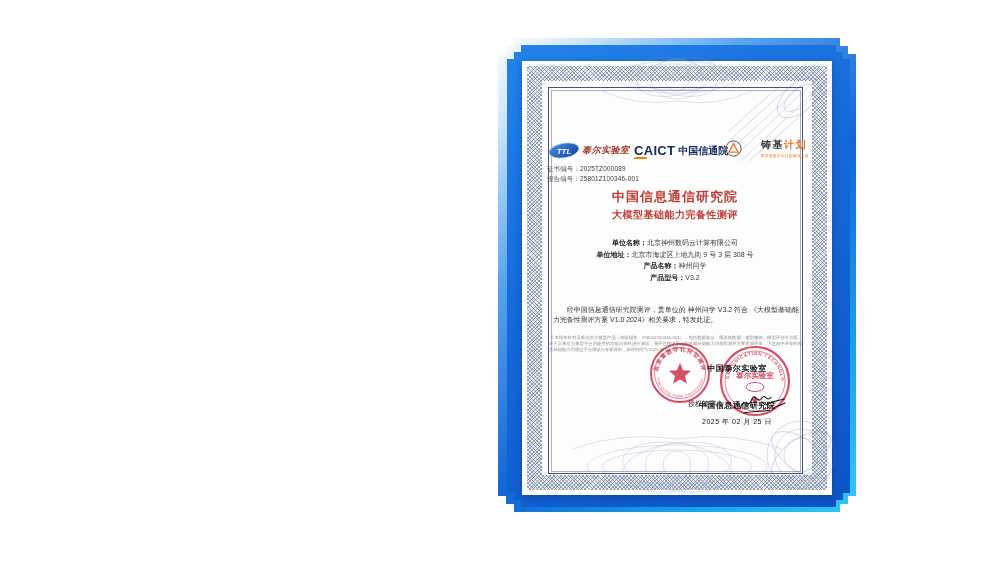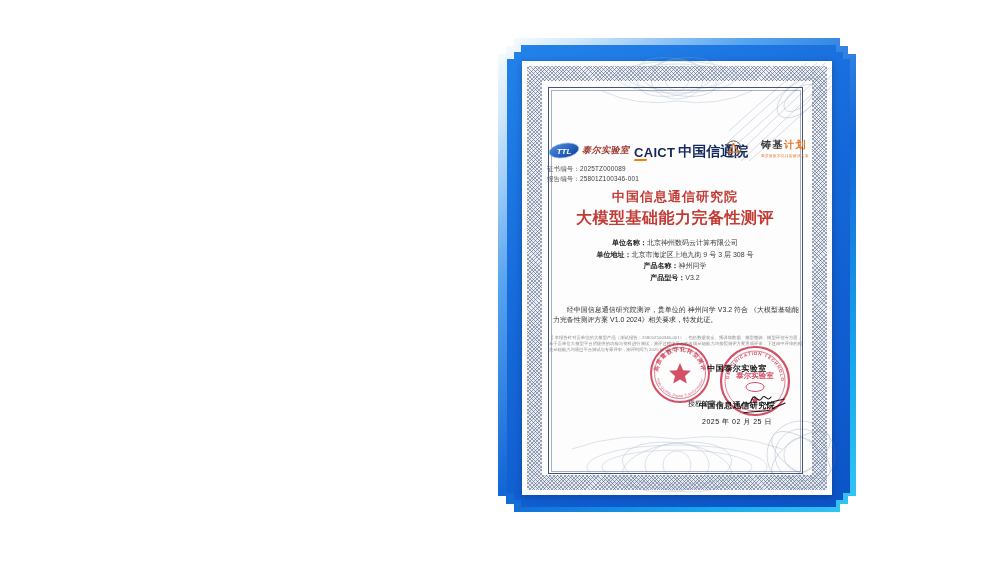--- a/index.html
+++ b/index.html
@@ -34,34 +34,34 @@
   .innerbox::after{content:"";position:absolute;inset:1.5px;border:.5px solid rgba(68,83,122,.45);}
 
   .flourish{position:absolute;opacity:.5;pointer-events:none;}
 
   
   .logo-tel{position:absolute;left:26px;top:81px;display:flex;align-items:center;gap:2px;}
   .tel-cn{font-family:"DejaVu Serif",serif;font-weight:bold;font-style:italic;color:#9c342a;font-size:9px;letter-spacing:.5px;}
   .logo-caict{position:absolute;left:112px;top:82px;display:flex;align-items:center;gap:3px;}
   .caict-abbr{font-weight:bold;font-size:13px;color:#13285c;letter-spacing:.3px;position:relative;}
   .caict-abbr::after{content:"";position:absolute;left:0;bottom:-1px;width:13px;height:2px;background:#f08300;border-radius:1px;transform:skewX(-25deg);}
-  .caict-cn{font-weight:bold;font-size:14px;color:#13285c;}
+  .caict-cn{font-weight:bold;font-size:10px;color:#13285c;}
   .logo-zhuji{position:absolute;left:203px;top:79px;display:flex;align-items:flex-start;gap:19px;}
   .zhuji-txt{display:flex;flex-direction:column;line-height:10px;}
   .zhuji-main{font-weight:bold;font-size:10px;letter-spacing:1.5px;}
   .zhuji-main .dk{color:#3c3c3c;} .zhuji-main .or{color:#e87722;}
   .zhuji-tag{font-size:3.6px;color:#e87722;letter-spacing:.4px;margin-top:1px;}
 
   
   .numline{position:absolute;left:25px;font-size:6.4px;color:#3c3c3c;letter-spacing:.2px;}
   .numline .lb{color:#555;}
   
   .title{position:absolute;left:0;right:4px;text-align:center;font-weight:bold;color:#c23b34;}
   .t1{top:127px;font-size:13px;letter-spacing:1px;}
-  .t2{top:147px;font-size:16px;letter-spacing:.5px;}
+  .t2{top:147px;font-size:10px;letter-spacing:.5px;}
   
   .fields{position:absolute;top:176px;left:0;right:4px;text-align:center;font-size:7px;line-height:11.5px;color:#3a3a3a;}
   .fields b{color:#1e1e1e;}
   
   .statement{position:absolute;top:244px;left:31px;right:33px;font-size:6.9px;line-height:10px;color:#2e2e2e;
              text-align:justify;text-indent:2em;}
   
   .fineprint{position:absolute;top:274px;left:27px;right:30px;font-size:4.3px;line-height:6.2px;color:#8b8b8b;text-align:justify;}
 
   

